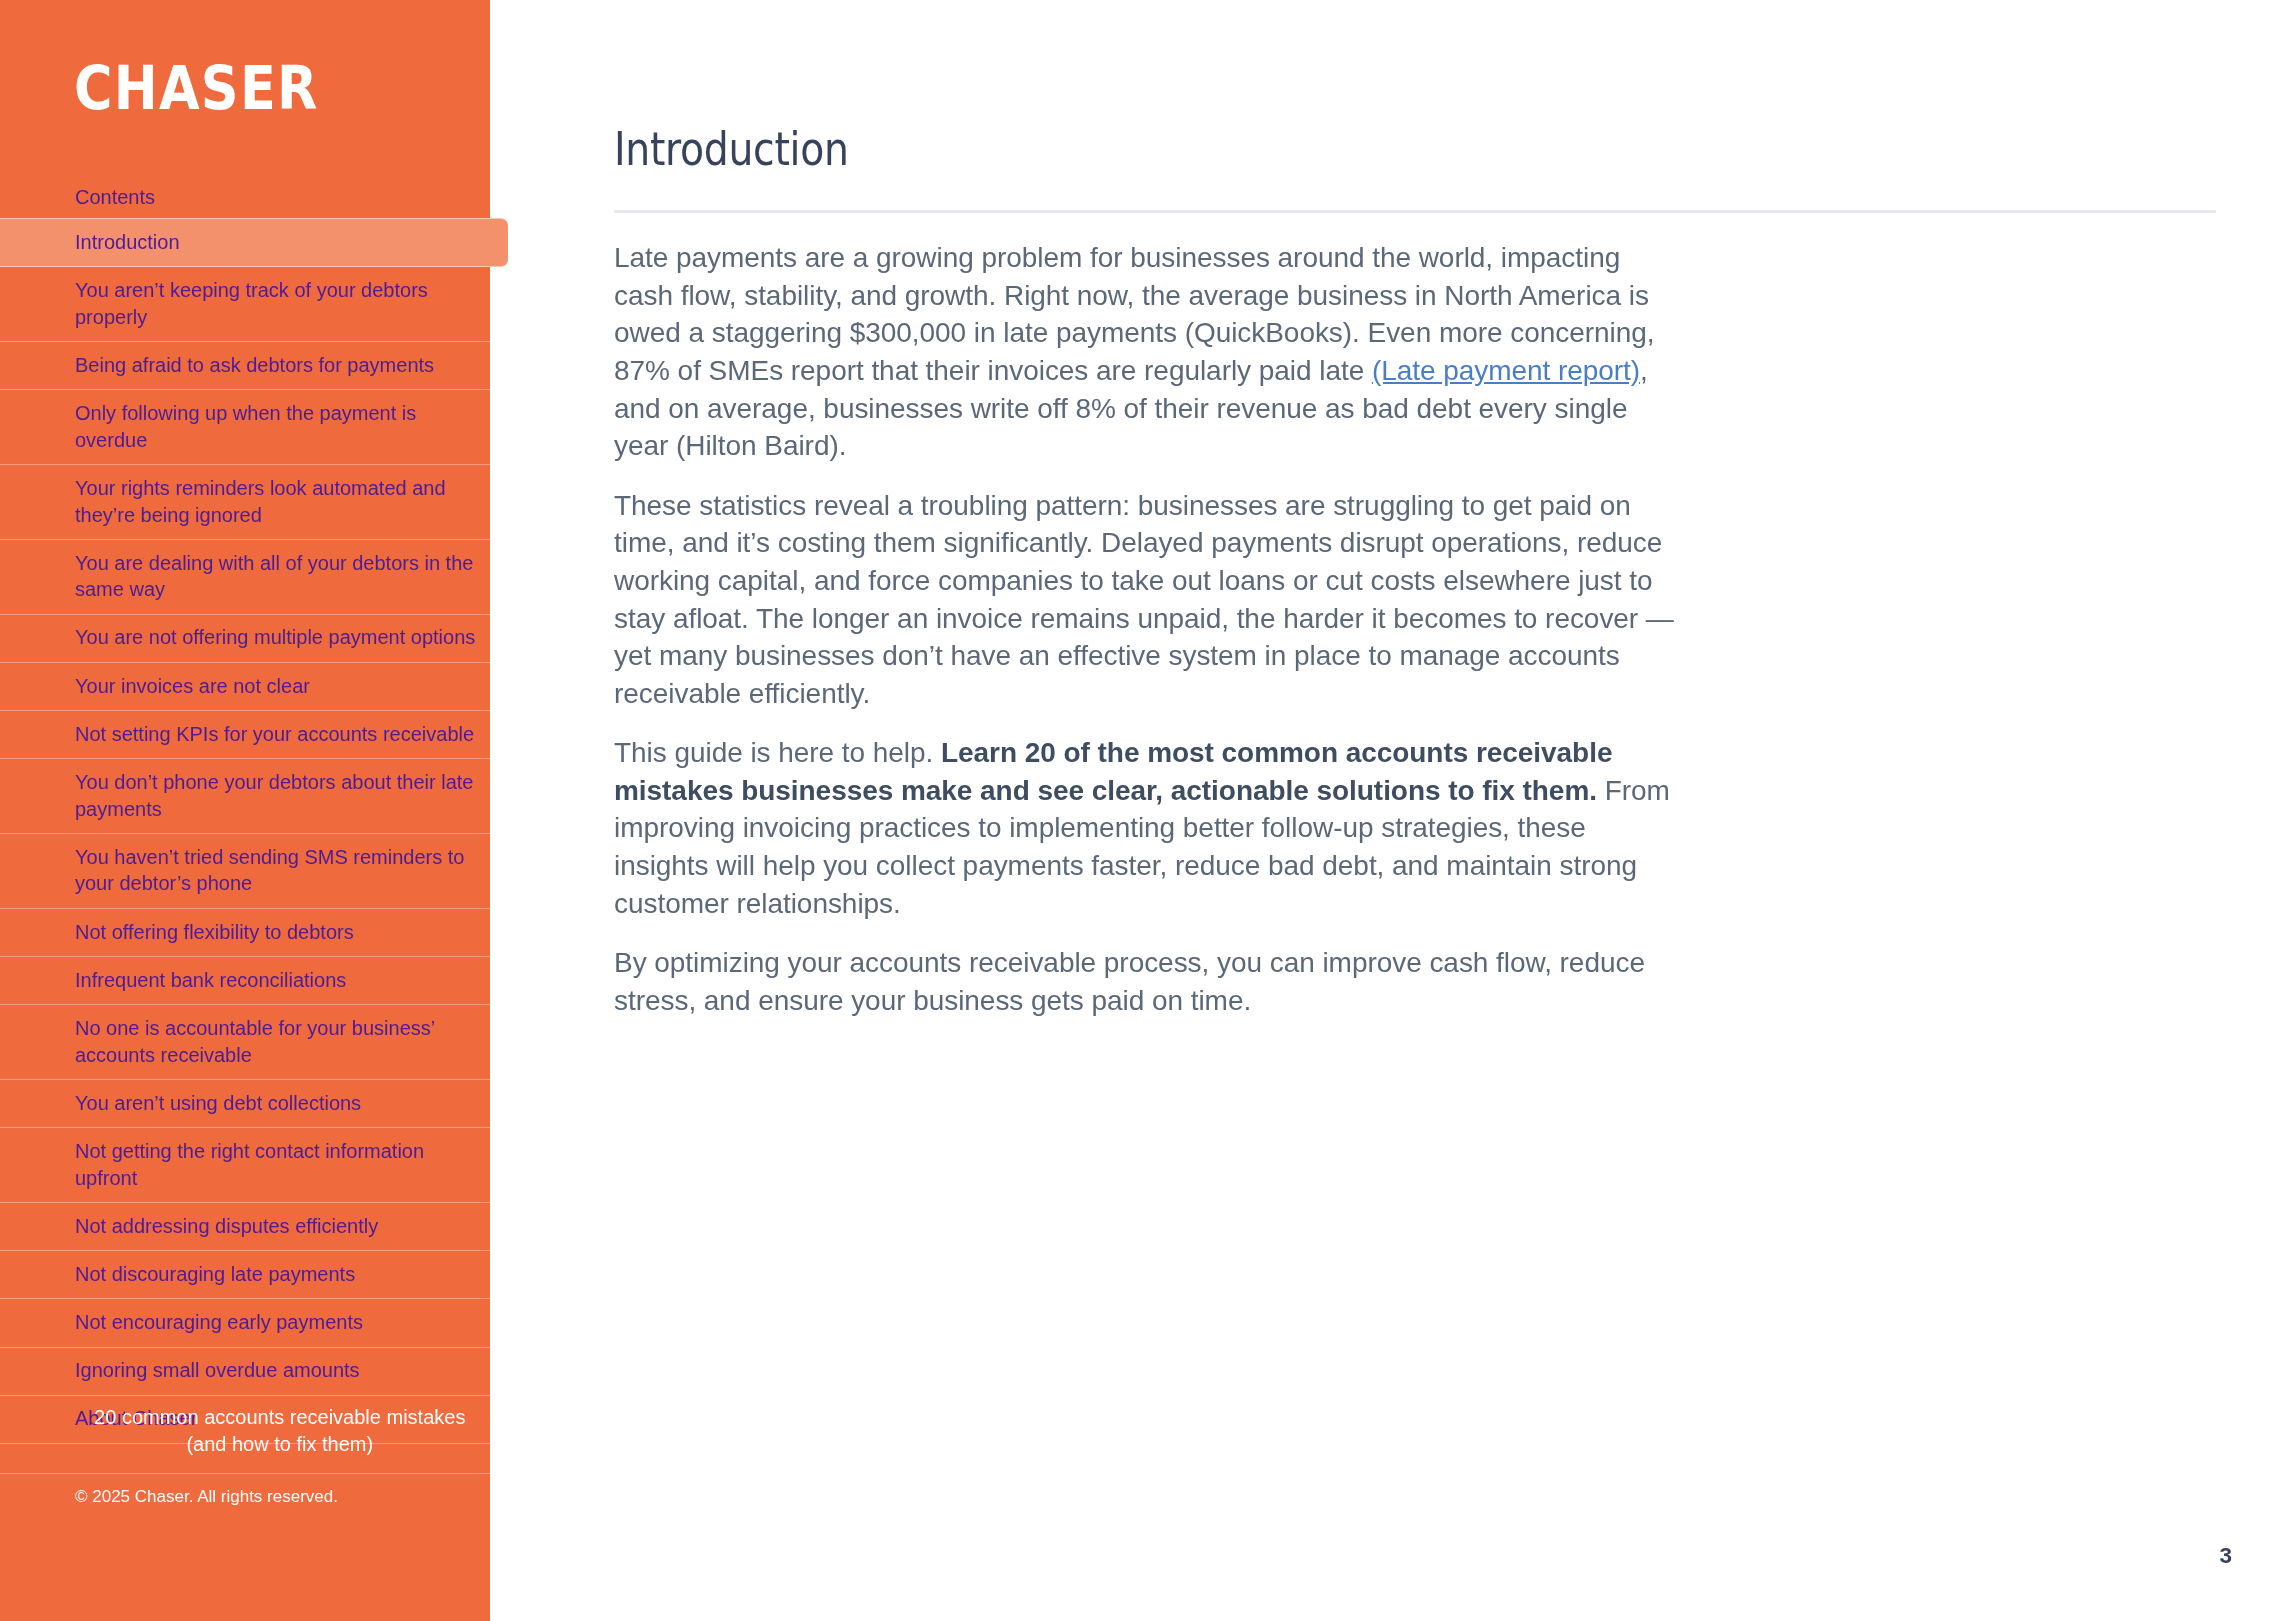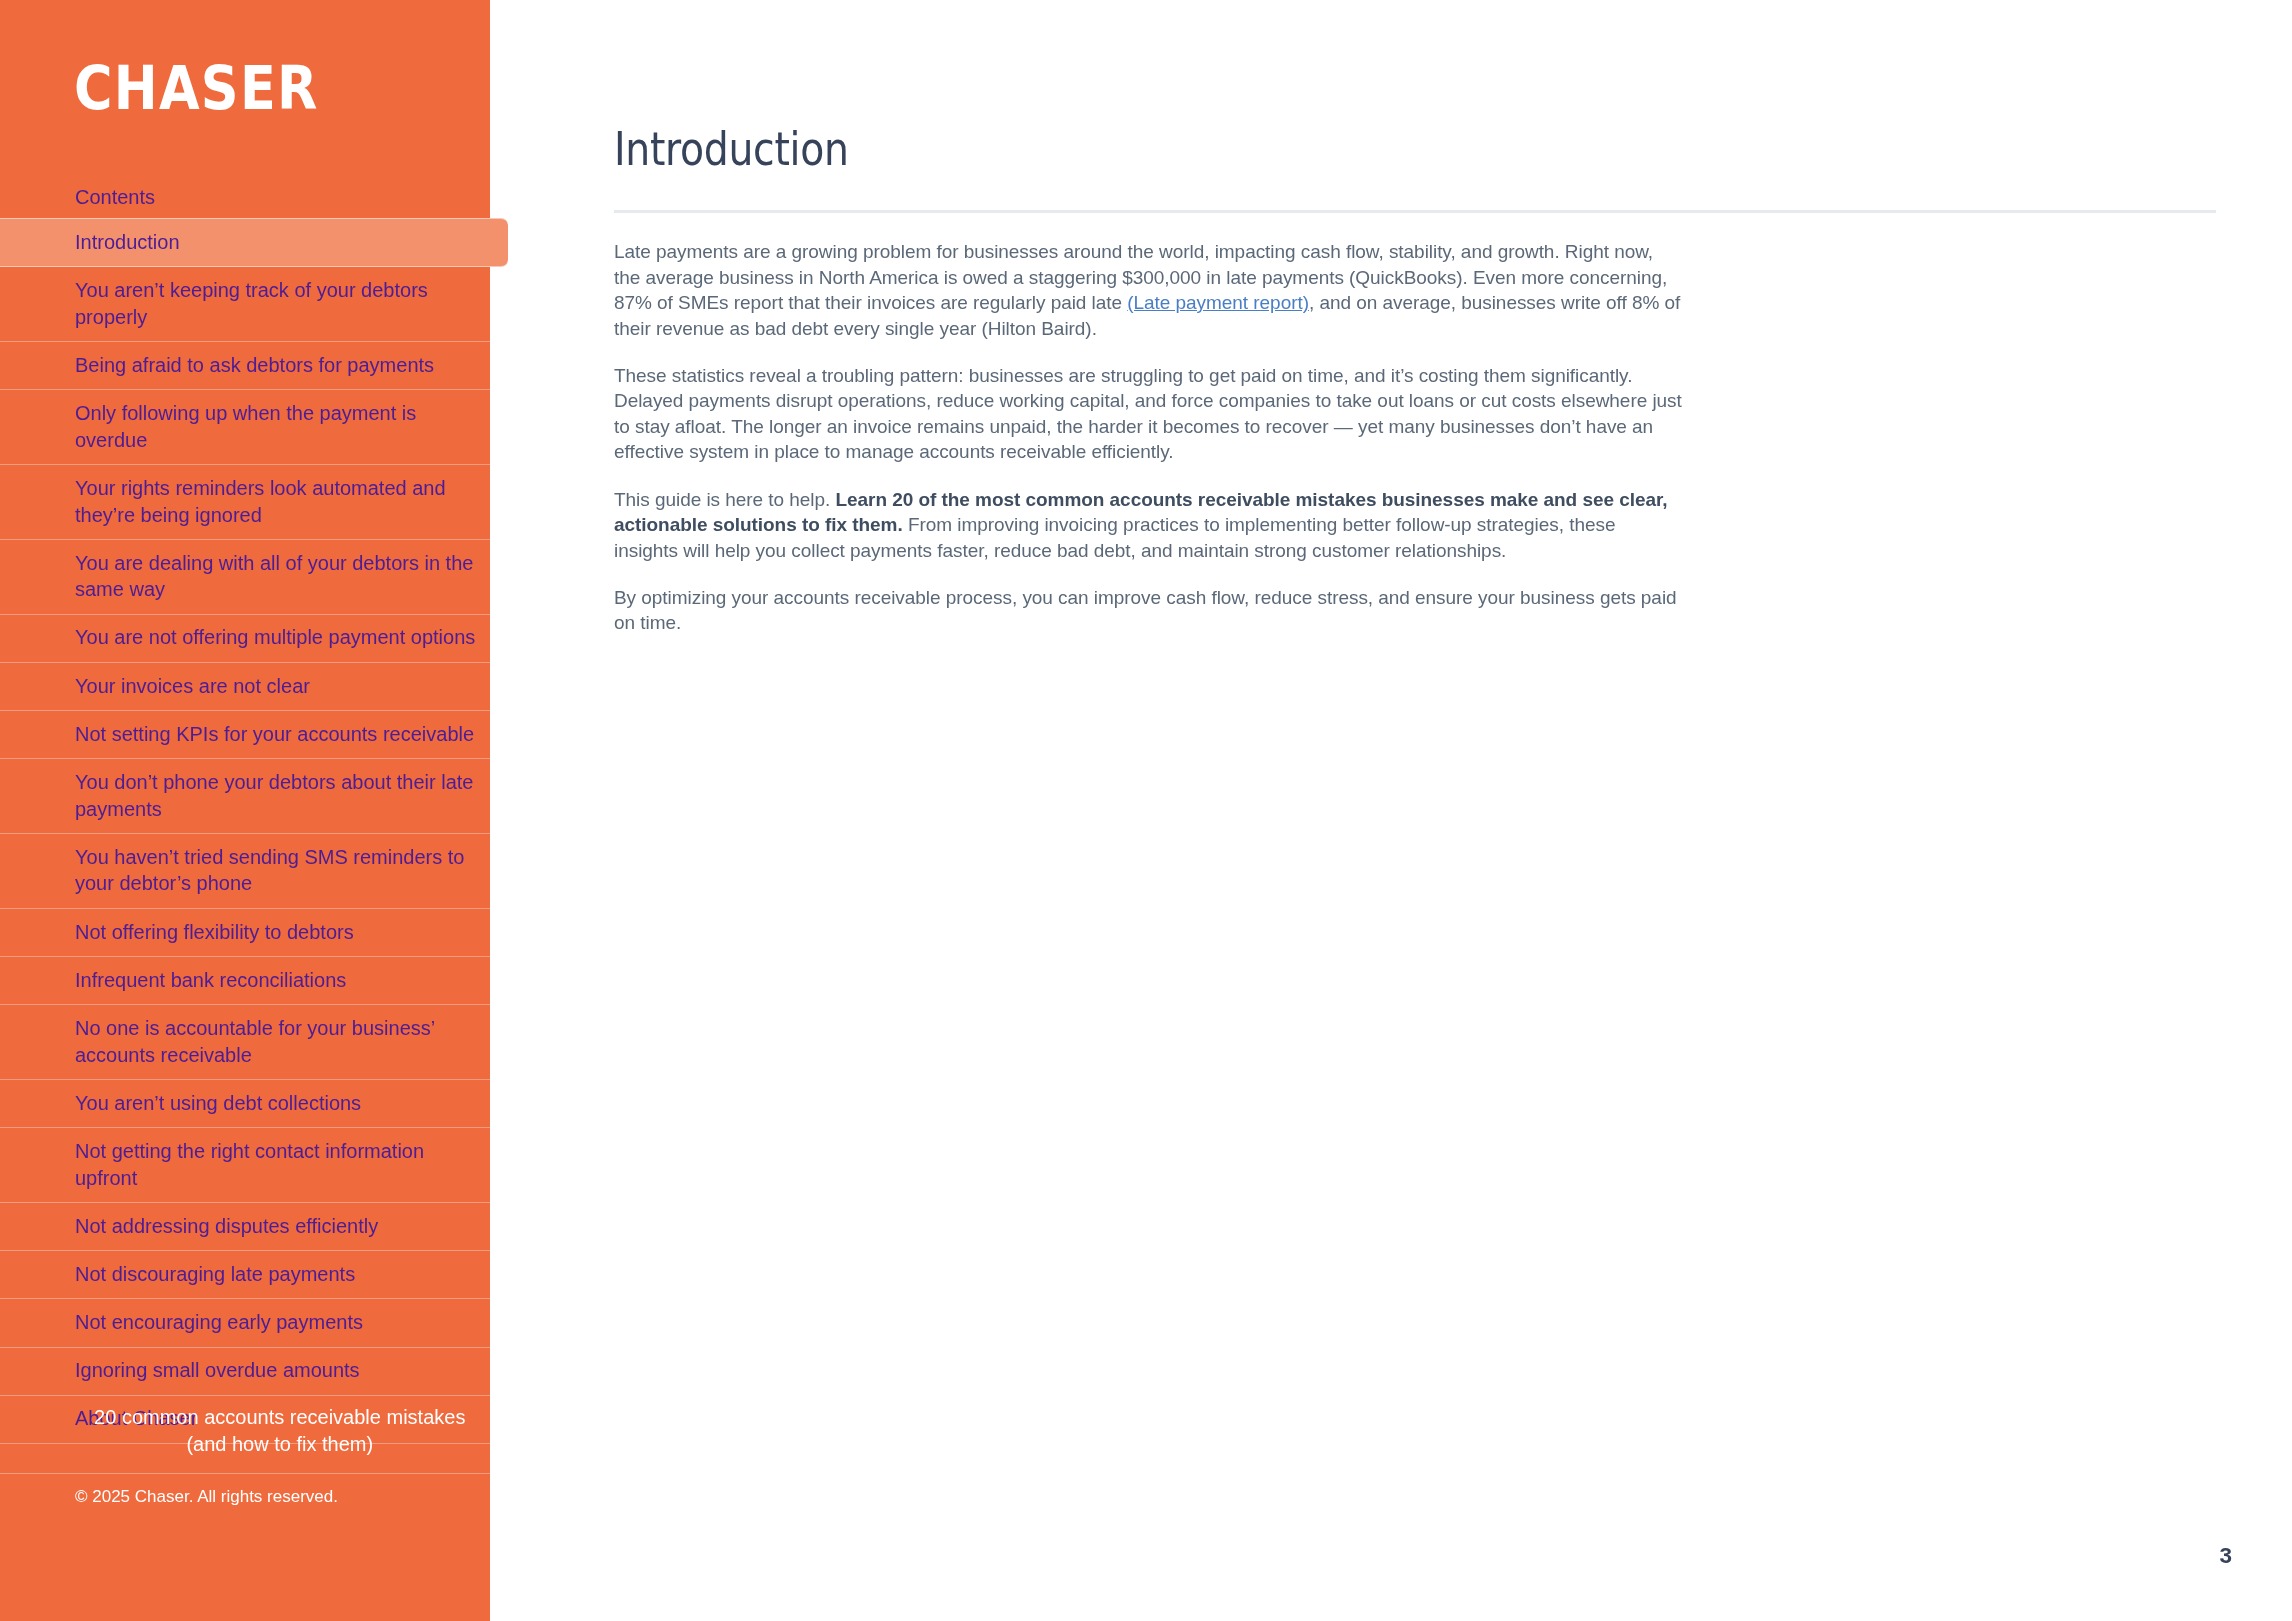--- a/index.html
+++ b/index.html
@@ -130,21 +130,21 @@
 
   #body-copy {
     position: absolute;
     left: 67px;
     top: 239px;
     width: 1068px;
   }
 
   #body-copy p {
     margin: 0 0 21.6px 0;
-    font-size: 19px;
+    font-size: 28px;
     line-height: 1.345;
     color: #5b6878;
     letter-spacing: -0.05px;
   }
   #body-copy p:last-child { margin-bottom: 10px; }
 
   #body-copy a {
     color: #4a7ec4;
     text-decoration: underline;
   }

